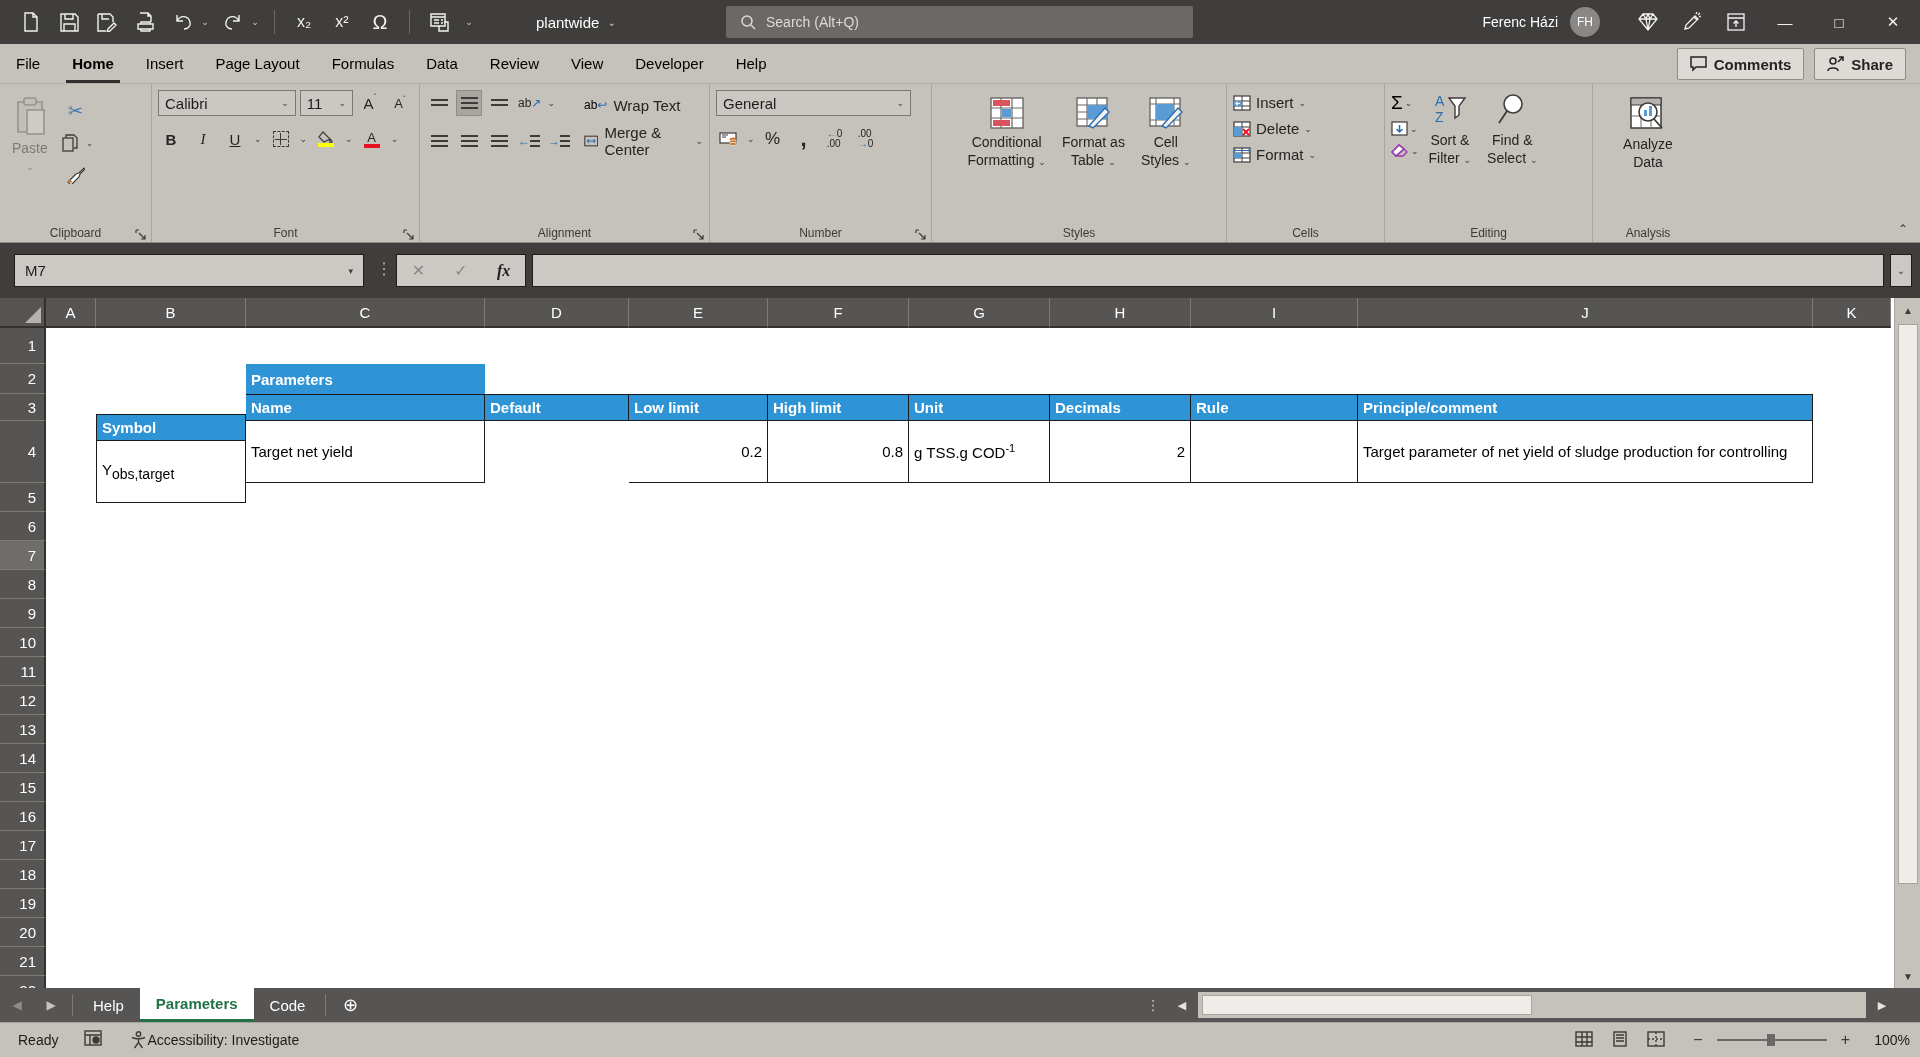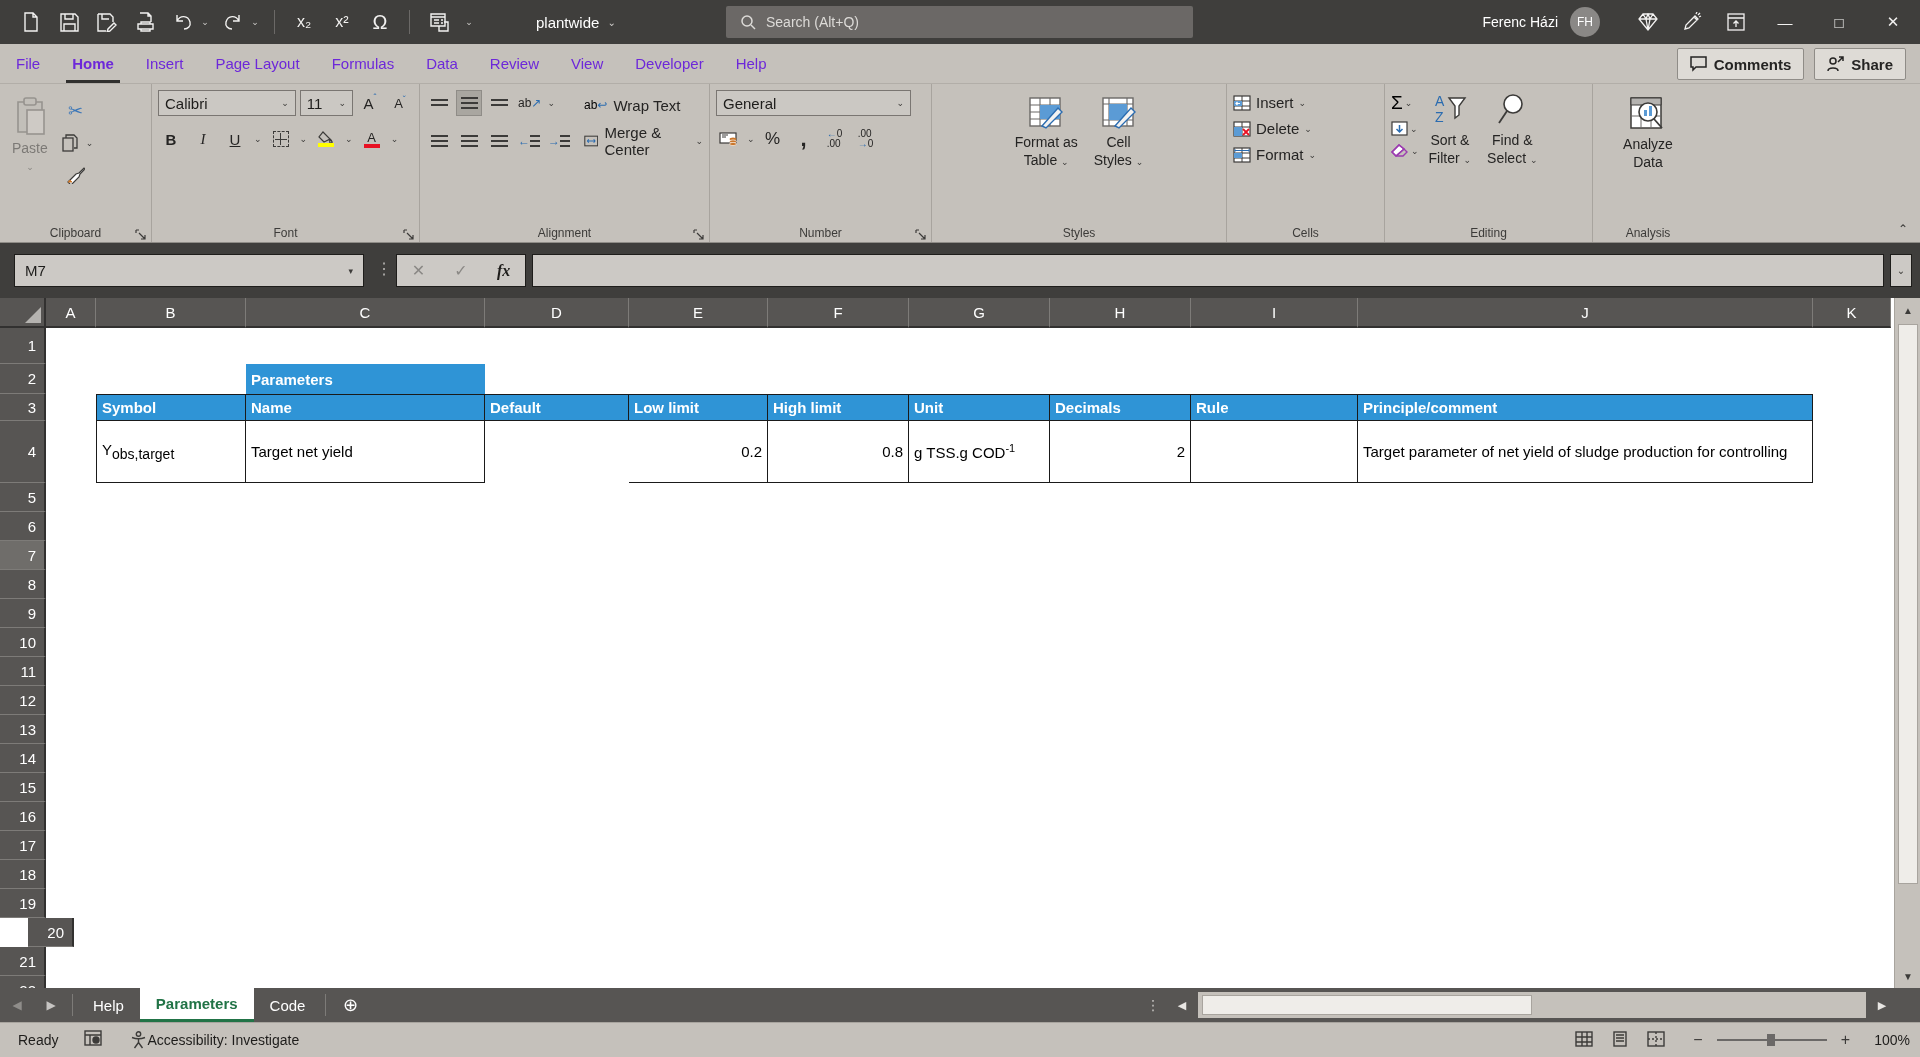--- a/index.html
+++ b/index.html
@@ -22,21 +22,21 @@
   .tb-right{position:absolute;right:0;top:0;height:44px;display:flex;align-items:center;}
   .username{font-size:14px;color:#fff;margin-right:12px;}
   .avatar{width:30px;height:30px;border-radius:50%;background:#8a8886;color:#fff;font-size:12px;
     display:flex;align-items:center;justify-content:center;margin-right:26px;}
   .tbicon{width:44px;height:44px;display:flex;align-items:center;justify-content:center;color:#f3f2f1;font-size:16px;}
   .winbtn{width:54px;height:44px;display:flex;align-items:center;justify-content:center;color:#f3f2f1;font-size:15px;}
 
   
   .tabsrow{position:absolute;left:0;top:44px;width:1920px;height:40px;background:#c5c1bb;
     display:flex;align-items:stretch;border-bottom:1px solid #b2aea8;}
-  .rtab{padding:0 16px;display:flex;align-items:center;font-size:15px;color:#6d28d9;cursor:default;position:relative;}
+  .rtab{padding:0 16px;display:flex;align-items:center;font-size:15px;color:#000000;cursor:default;position:relative;}
   .rtab.active{font-weight:bold;}
   .rtab.active::after{content:"";position:absolute;left:10px;right:10px;bottom:0;height:3px;background:#31302e;}
   .tabs-right{position:absolute;right:14px;top:48px;display:flex;gap:10px;}
   .pillbtn{height:32px;background:#dedbd6;border:1px solid #8f8c87;border-radius:2px;
     display:flex;align-items:center;gap:7px;padding:0 12px;font-size:15px;font-weight:bold;color:#252423;}
   .pillbtn svg{stroke:#252423;fill:none;stroke-width:1.5;}
 
   
   .ribbon{position:absolute;left:0;top:84px;width:1920px;height:159px;background:#c5c1bb;
     border-bottom:1px solid #8f8c87;display:flex;}
@@ -86,21 +86,21 @@
     border-right:2px solid #323130;border-bottom:2px solid #323130;}
   .corner::after{content:"";position:absolute;right:3px;bottom:3px;width:0;height:0;
     border-left:16px solid transparent;border-bottom:16px solid #b5b3b0;}
   .cell{position:absolute;display:flex;align-items:center;background:#fff;color:#000;
     font-size:15px;padding:0 5px;overflow:hidden;}
   .cell.head{background:#2f94d6;color:#fff;font-weight:bold;border-right:1px solid #1a1a1a;border-bottom:1px solid #1a1a1a;}
   .cell.title{background:#2f94d6;color:#fff;font-weight:bold;}
   .cell.data{border-right:1px solid #1a1a1a;border-bottom:1px solid #1a1a1a;}
   .cell.right{justify-content:flex-end;}
   .cell.bt{border-top:1px solid #1a1a1a;}
-  .cell.bl{border-left:1px solid #1a1a1a;}
+  .cell.bl{border-left:1px solid #1a1a1a;margin-top:20px;}
   .cell .wrap{line-height:1.4;}
   .cell sub{font-size:14px;}
   .cell sup{font-size:11px;}
 
   
   .vscroll{position:absolute;left:1894px;top:298px;width:26px;height:690px;background:#c5c1bb;border-left:1px solid #a8a49e;}
   .vscroll .arrow{position:absolute;left:0;width:26px;height:24px;display:flex;align-items:center;justify-content:center;
     color:#3c3b39;font-size:10px;}
   .vthumb{position:absolute;left:3px;top:26px;width:20px;height:560px;background:#efede9;border:1px solid #a8a49e;}
 
@@ -416,20 +416,30 @@
           </div>
         </div>
       </div>
       <div class="glabel">Number</div>
       <div class="launcher"><svg width="12" height="12" viewBox="0 0 12 12">
             <path d="M1 1 v3 M1 1 h3 M4 4 l6 6 M10 6 v4 h-4"></path>
           </svg></div>
     </div>
 
     <div class="rgroup" style="width:295px;justify-content:center">
+      <div class="bigbtn">
+        <svg width="36" height="34" viewBox="0 0 36 34">
+            <rect x="2" y="2" width="32" height="30" style="fill:#fff;stroke:#6b6967;stroke-width:1.4"></rect>
+            <path d="M12 2 v30 M23 2 v30 M2 12 h32 M2 22 h32" style="stroke:#6b6967;stroke-width:1.2"></path>
+            <rect x="4" y="4" width="17" height="6" style="fill:#d9545c"></rect>
+            <rect x="4" y="24" width="17" height="6" style="fill:#d9545c"></rect>
+            <rect x="13" y="13" width="9" height="8" style="fill:#5b9bd5"></rect>
+          </svg>
+        <span><span>Conditional</span><br><span>Formatting</span> <span class="chev">⌄</span></span>
+      </div>
       <div class="bigbtn">
         <svg width="36" height="34" viewBox="0 0 36 34">
             <rect x="2" y="2" width="30" height="28" style="fill:#fff;stroke:#6b6967;stroke-width:1.4"></rect>
             <path d="M2 9 h30 M2 16 h30 M2 23 h30 M12 2 v28 M22 2 v28" style="stroke:#6b6967;stroke-width:1.1"></path>
             <rect x="12" y="9" width="20" height="14" style="fill:#5b9bd5"></rect>
             <path d="M14 30 L30 12 l4 4 -16 16 z" style="fill:#f3f2f1;stroke:#2b6cb0;stroke-width:1.4"></path>
           </svg>
         <span><span>Format as</span><br><span>Table</span> <span class="chev">⌄</span></span>
       </div>
       <div class="bigbtn">
@@ -578,21 +588,21 @@
       <div class="rowhead" style="top: 330px; height: 29px; width: 46px;">10</div>
       <div class="rowhead" style="top: 359px; height: 29px; width: 46px;">11</div>
       <div class="rowhead" style="top: 388px; height: 29px; width: 46px;">12</div>
       <div class="rowhead" style="top: 417px; height: 29px; width: 46px;">13</div>
       <div class="rowhead" style="top: 446px; height: 29px; width: 46px;">14</div>
       <div class="rowhead" style="top: 475px; height: 29px; width: 46px;">15</div>
       <div class="rowhead" style="top: 504px; height: 29px; width: 46px;">16</div>
       <div class="rowhead" style="top: 533px; height: 29px; width: 46px;">17</div>
       <div class="rowhead" style="top: 562px; height: 29px; width: 46px;">18</div>
       <div class="rowhead" style="top: 591px; height: 29px; width: 46px;">19</div>
-      <div class="rowhead" style="top: 620px; height: 29px; width: 46px; margin-left: 28px;">20</div>
+      <div class="rowhead" style="top: 620px; height: 29px; width: 46px;">20</div>
       <div class="rowhead" style="top: 649px; height: 29px; width: 46px;">21</div>
       <div class="rowhead" style="top: 678px; height: 29px; width: 46px;">22</div>
       <div class="cell title" style="left: 246px; top: 66px; width: 239px; height: 30px;">
         <span class="wrap">Parameters</span>
       </div>
       <div class="cell head bt bl" style="left: 96px; top: 96px; width: 150px; height: 27px;">
         <span class="wrap">Symbol</span>
       </div>
       <div class="cell head bt" style="left: 246px; top: 96px; width: 239px; height: 27px;">
         <span class="wrap">Name</span>

